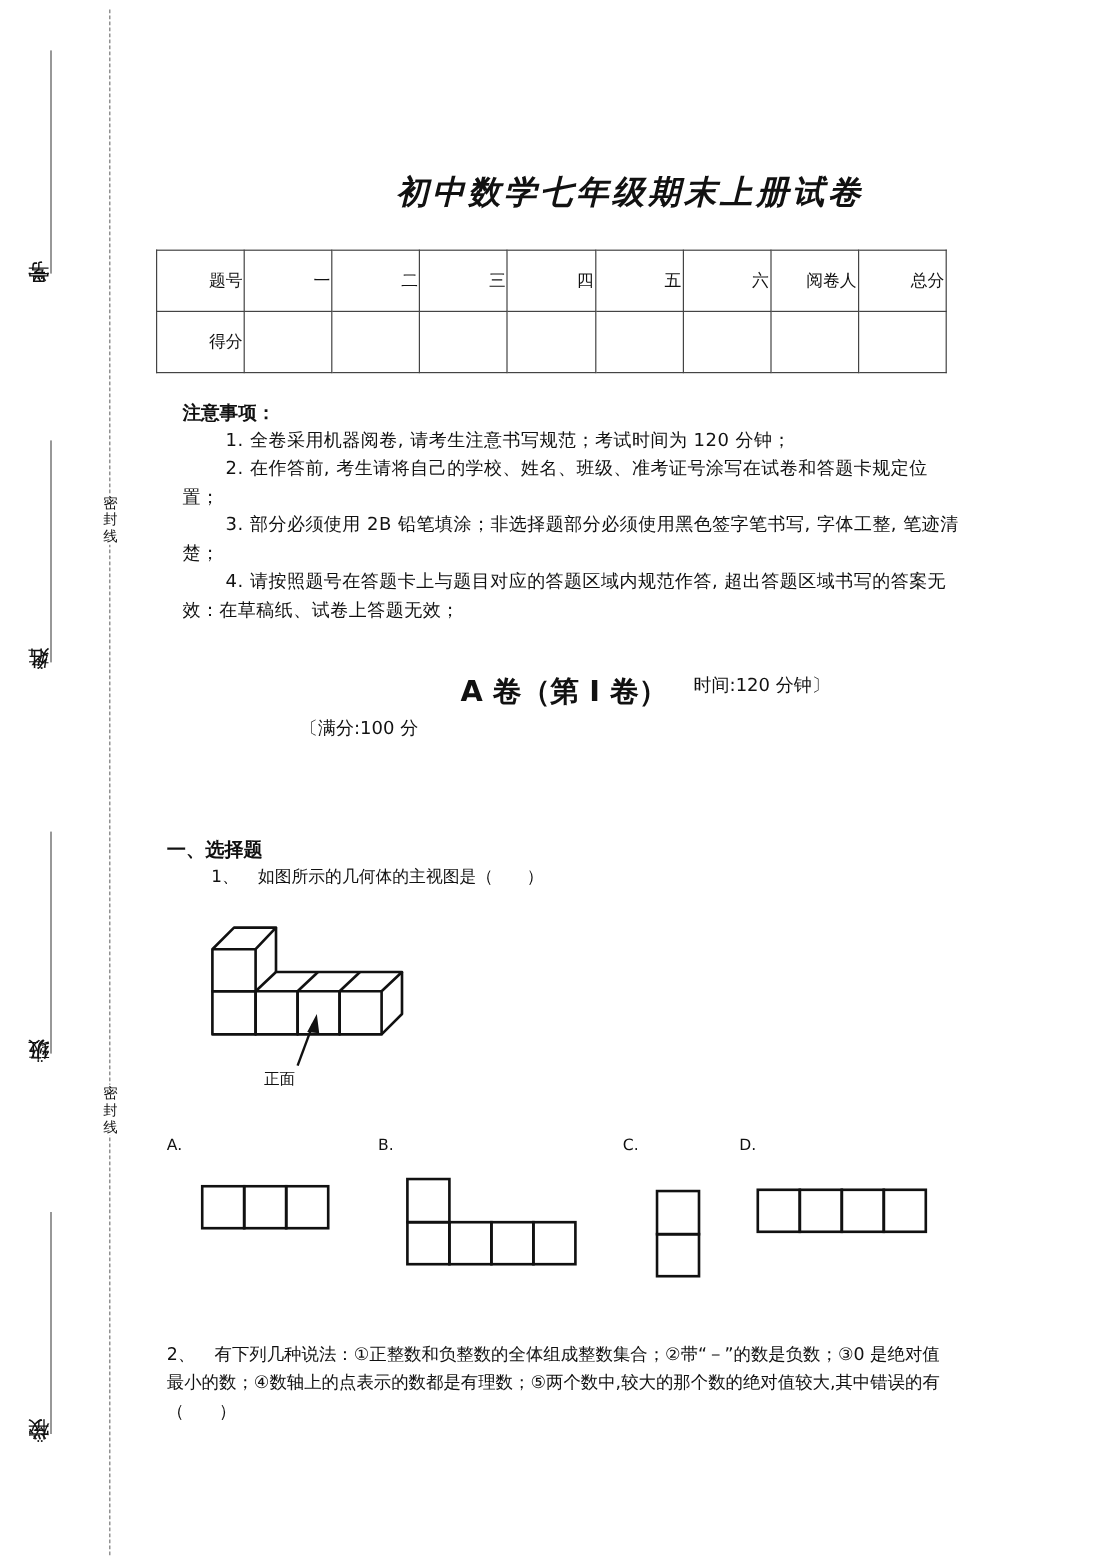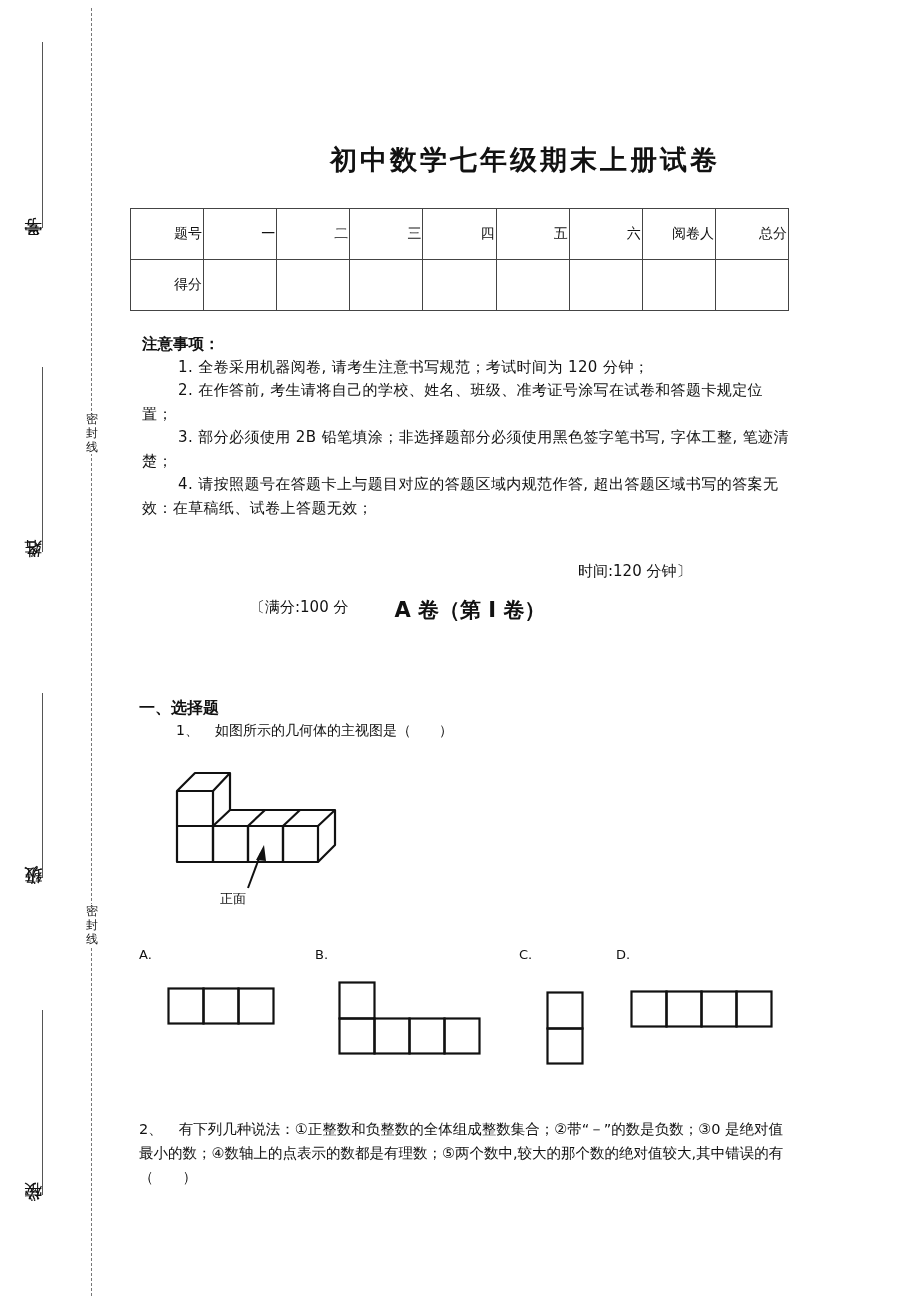--- a/index.html
+++ b/index.html
@@ -9,31 +9,31 @@
   .field-colon { position: absolute; left: 30px; font-size: 12px; line-height: 6px; letter-spacing: -1px; }
   .field-label { position: absolute; left: 22px; width: 24px; font-size: 18px; line-height: 22px;
                  writing-mode: vertical-rl; transform: rotate(180deg); text-align: center; }
   .seal-line { position: absolute; left: 91px; top: 8px; width: 0; height: 1288px;
                border-left: 1.5px dashed #777; }
   .seal-label { position: absolute; left: 84px; width: 16px; background: #fff; font-size: 12px;
                 line-height: 14px; text-align: center; font-family: "DejaVu Serif", serif; }
   .seal-label span { display: block; }
 
   .title { position: absolute; left: 300px; top: 142px; width: 450px; text-align: center;
-           font-size: 27px; font-weight: bold; letter-spacing: 3px; }
+           font-size: 27px; font-weight: bold; letter-spacing: 3px; font-style: italic; }
 
   table.score { position: absolute; left: 130px; top: 208px; width: 659px; border-collapse: collapse; }
   table.score td { border: 1px solid #444; height: 48px; text-align: right; font-size: 14px; width: 73px; }
 
-  .notes { position: absolute; left: 142px; top: 332px; width: 650px; font-size: 15.5px; line-height: 23.5px; }
+  .notes { position: absolute; left: 152px; top: 332px; width: 650px; font-size: 15.5px; line-height: 23.5px; }
   .notes .head { font-weight: bold; }
   .notes .item { text-indent: 36px; font-family: "DejaVu Sans", "Liberation Sans", sans-serif; font-size: 15px; letter-spacing: 0.4px; }
 
   .section-a { position: absolute; left: 220px; top: 560px; width: 500px; text-align: center;
-               font-size: 21px; font-weight: bold; font-family: "DejaVu Sans", sans-serif; margin-top: 36px; }
+               font-size: 24px; font-weight: bold; font-family: "DejaVu Sans", sans-serif; }
   .meta-left { position: absolute; left: 250px; top: 598px; font-size: 15px; font-family: "DejaVu Sans", sans-serif; }
   .meta-right { position: absolute; left: 578px; top: 562px; font-size: 15px; font-family: "DejaVu Sans", sans-serif; }
 
   .sec-heading { position: absolute; left: 139px; top: 670px; font-size: 16px; font-weight: bold; margin-top: 28px; }
   .q1 { position: absolute; left: 139px; top: 722px; font-size: 14px; font-family: "DejaVu Sans", "Liberation Sans", sans-serif; margin-left: 37px; }
   .q1 .num { margin-right: 16px; }
 
   .figure { position: absolute; left: 160px; top: 765px; }
   .opt-label { position: absolute; font-size: 13px; font-family: "DejaVu Sans", sans-serif; }
   .opt-fig { position: absolute; }

